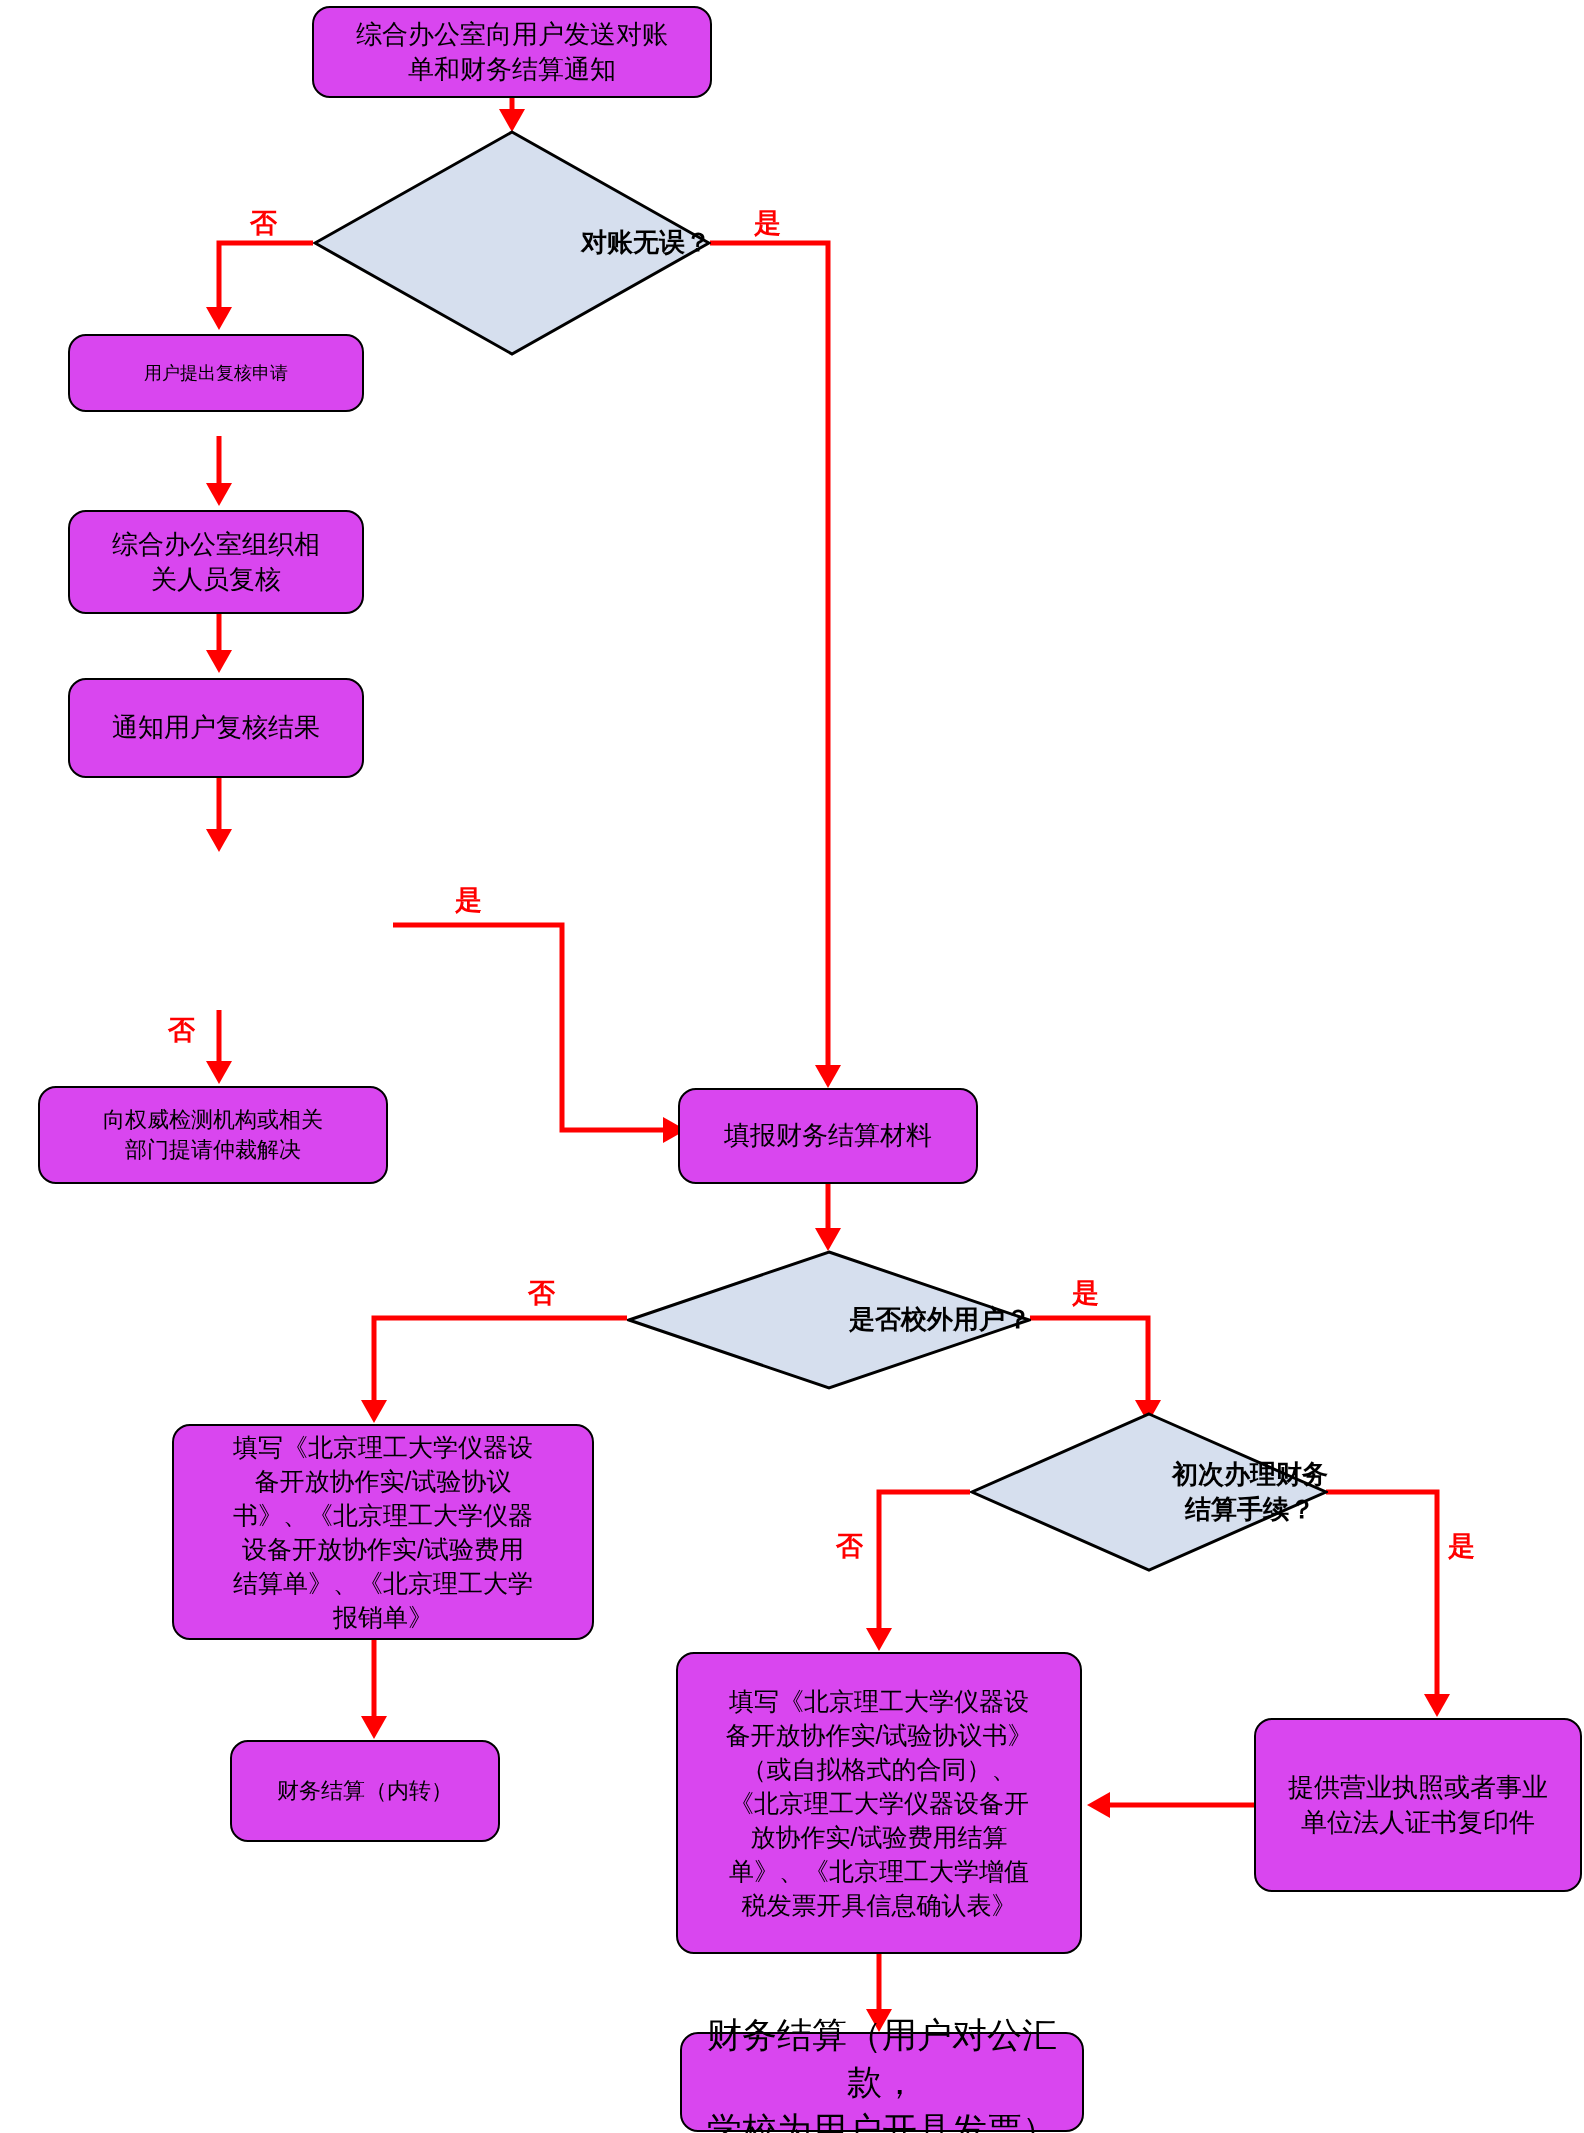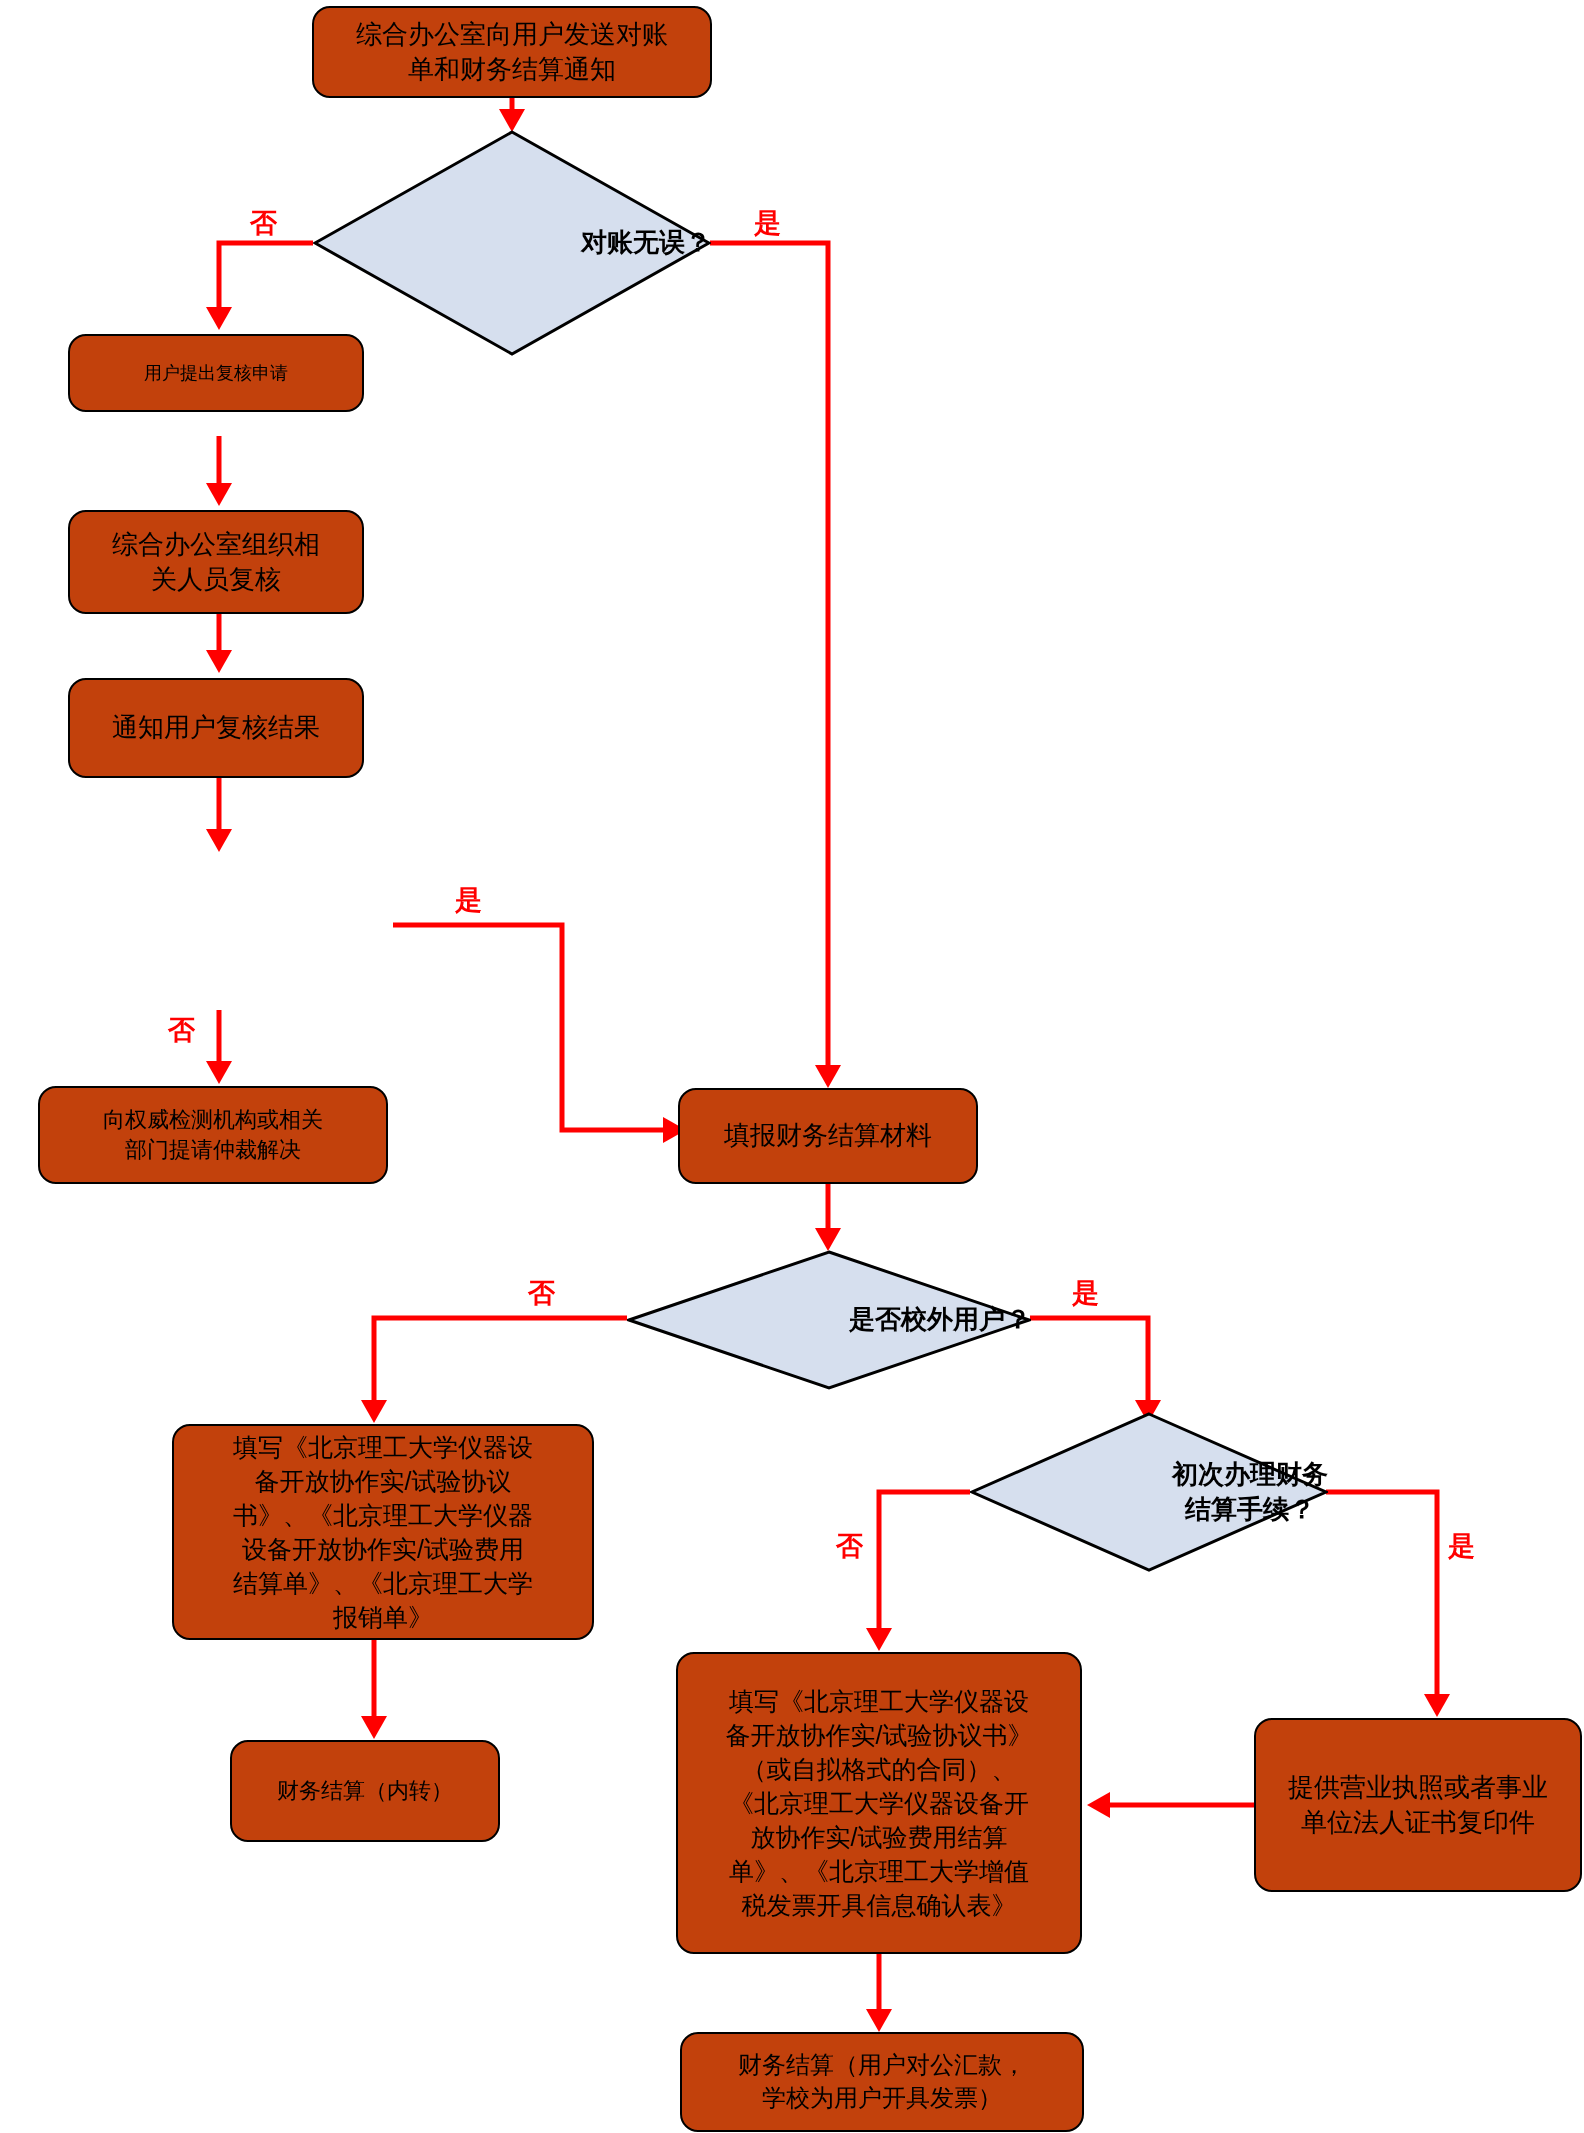--- a/index.html
+++ b/index.html
@@ -22,21 +22,21 @@
     left: 0;
     top: 0;
     width: 1584px;
     height: 2133px;
   }
   .node-box {
     position: absolute;
     box-sizing: border-box;
     border: 2.5px solid #000000;
     border-radius: 18px;
-    background: #c2410c;
+    background: #d946ef;
     display: flex;
     align-items: center;
     justify-content: center;
     text-align: center;
     color: #000000;
     line-height: 1.36;
     padding: 4px 10px;
     white-space: pre-line;
   }
   .node-diamond {
@@ -163,21 +163,21 @@
 备开放协作实/试验协议书》
 （或自拟格式的合同）、
 《北京理工大学仪器设备开
 放协作实/试验费用结算
 单》、《北京理工大学增值
 税发票开具信息确认表》</div>
 
   <div class="node-box" style="left:1254px; top:1718px; width:328px; height:174px; font-size:26px;">提供营业执照或者事业
 单位法人证书复印件</div>
 
-  <div class="node-box" style="left:680px; top:2032px; width:404px; height:100px; font-size:24px;">财务结算（用户对公汇款，
+  <div class="node-box" style="left:680px; top:2032px; width:404px; height:100px; font-size:35px;">财务结算（用户对公汇款，
 学校为用户开具发票）</div>
 
   <div class="edge-label" style="left:250px; top:205px; font-size:27px;">否</div>
 
   <div class="edge-label" style="left:754px; top:205px; font-size:27px;">是</div>
 
   <div class="edge-label" style="left:455px; top:882px; font-size:27px;">是</div>
 
   <div class="edge-label" style="left:168px; top:1012px; font-size:27px;">否</div>
 

